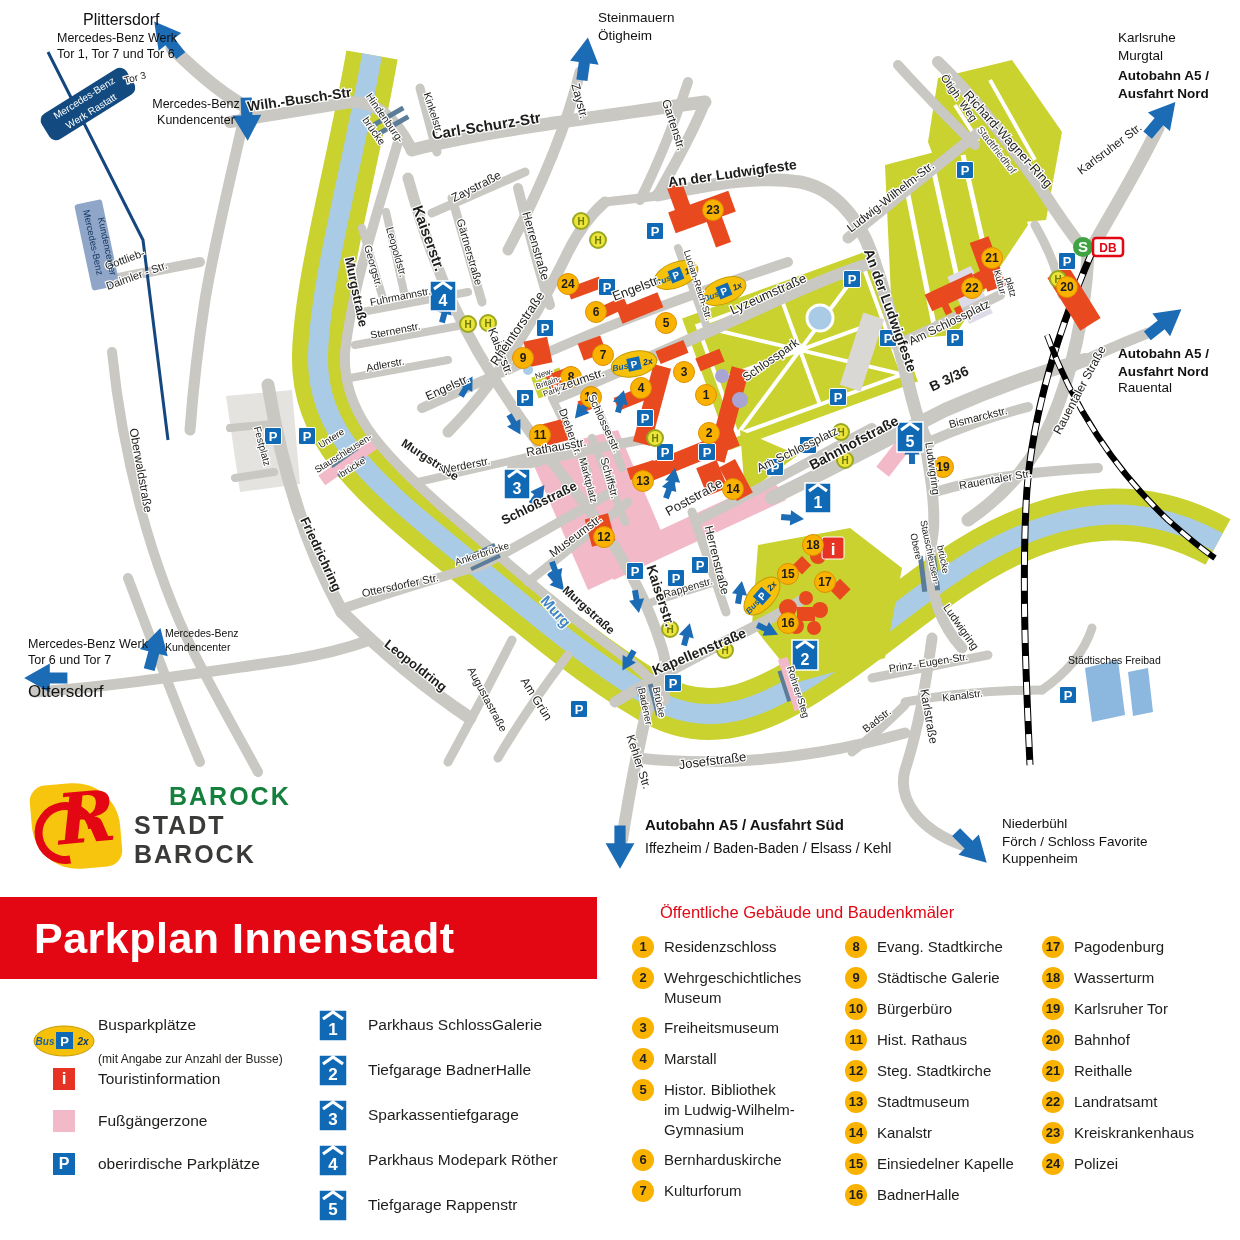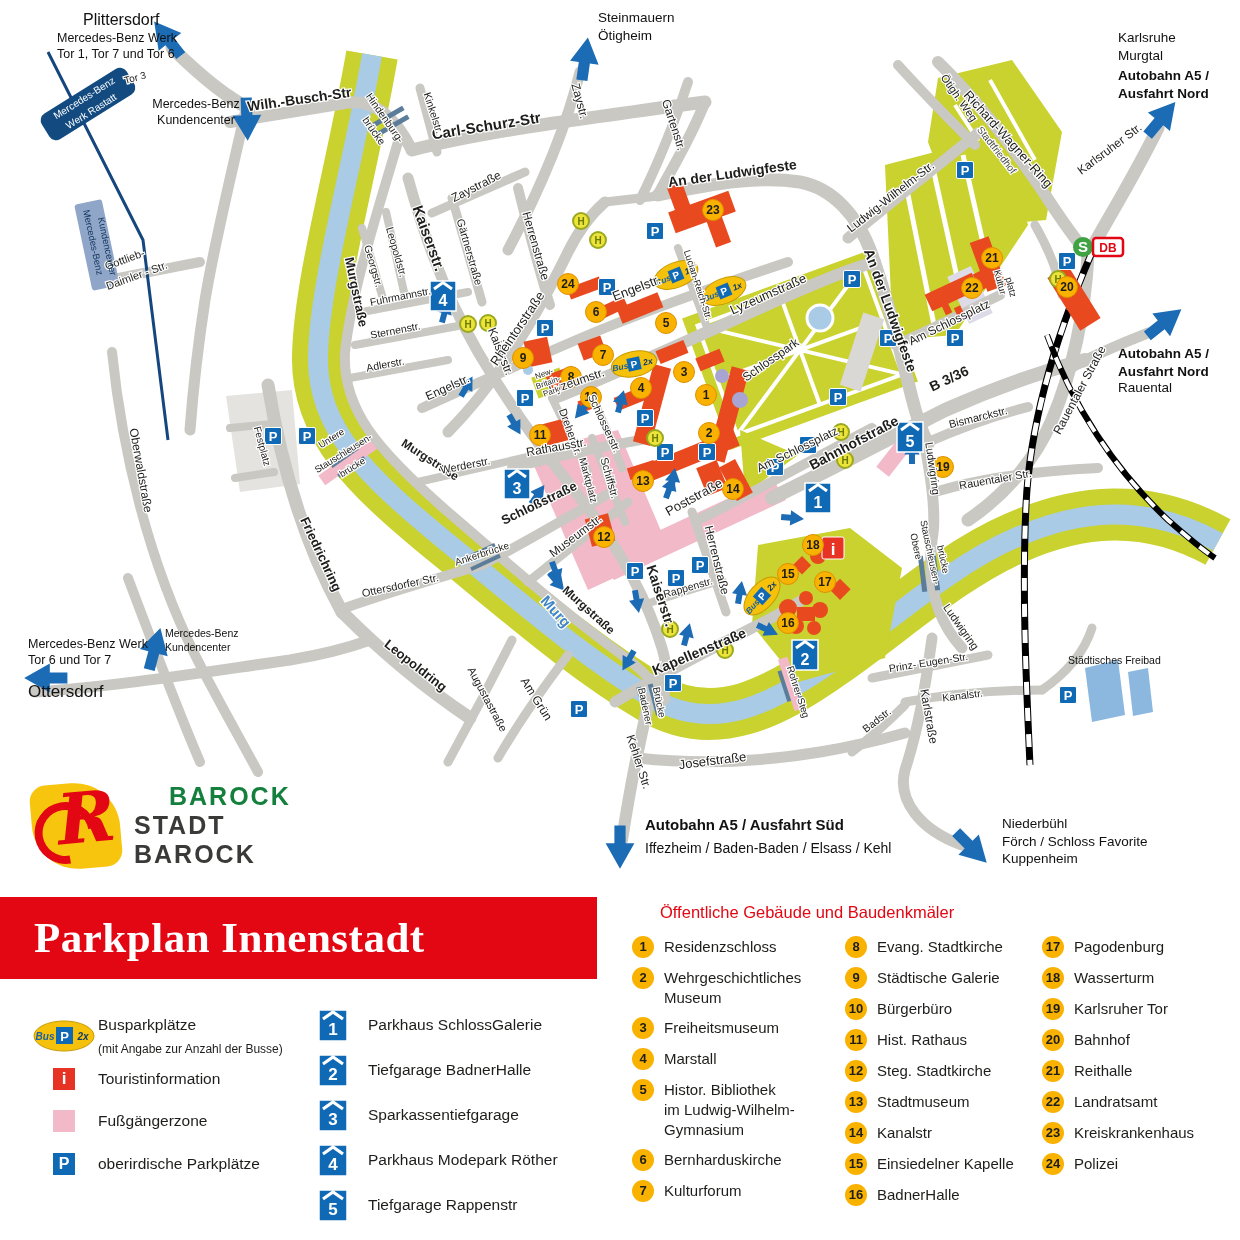--- a/index.html
+++ b/index.html
@@ -1,32 +1,32 @@
 <!DOCTYPE html>
 <html><head>
 <meta charset="utf-8">
 <style>
   html,body{margin:0;padding:0;background:#fff;}
   #stage{position:relative;width:1240px;height:1240px;overflow:hidden;background:#fff;
          font-family:"Liberation Sans",sans-serif;color:#1d1d1b;}
   #map{position:absolute;left:0;top:0;}
-  #banner{position:absolute;left:0;top:897px;width:597px;height:82px;background:#e30613;font-family:Liberation Serif, serif;}
+  #banner{position:absolute;left:0;top:897px;width:597px;height:82px;background:#e30613;}
   #banner span{display:block;color:#fff;font-size:43px;font-weight:700;line-height:82px;padding-left:34px;letter-spacing:.5px;}
   
   #logo{position:absolute;left:32px;top:782px;display:flex;align-items:center;}
   #logo .mark{position:relative;width:88px;height:86px;background:#f7c40e;border-radius:16px 46px 16px 46px;transform:rotate(-5deg);}
   #logo .mark .swirl{position:absolute;left:2px;top:18px;width:46px;height:46px;border:8px solid #e30613;border-right-color:transparent;border-radius:50%;transform:rotate(40deg);}
   #logo .mark .R{position:absolute;left:26px;top:-6px;font-family:"DejaVu Serif",serif;font-style:italic;font-weight:700;font-size:70px;color:#e30613;}
   #logo .words{margin-left:14px;font-size:25px;font-weight:700;letter-spacing:2px;line-height:29px;color:#3a3a38;}
   #logo .words .l1{color:#15803d;margin-left:35px;}
   
   .lrow{position:absolute;display:flex;align-items:center;}
   .lrow .ic{width:68px;display:flex;justify-content:center;}
   .lrow .tx{font-size:15.5px;}
-  .lrow .tx .sub{font-size:12px;display:block;margin-top:8px;}
+  .lrow .tx .sub{font-size:12px;display:block;margin-top:18px;}
   .sq{width:22px;height:22px;display:inline-block;}
   .sq.pink{background:#f2b9c9;}
   .sq.blue{background:#1069b4;border:1px solid #fff;color:#fff;font-weight:700;font-size:16px;text-align:center;line-height:22px;}
   .sq.red{background:#e63323;color:#fff;font-weight:700;font-size:17px;text-align:center;line-height:22px;}
   
   #garages{position:absolute;left:318px;top:1008px;}
   #garages .grow{display:flex;align-items:center;margin-bottom:11px;height:34px;}
   #garages .grow .glabel{font-size:15.5px;margin-left:20px;}
   
   #bhead{position:absolute;left:660px;top:903px;font-size:16.5px;font-weight:400;color:#e30613;}

